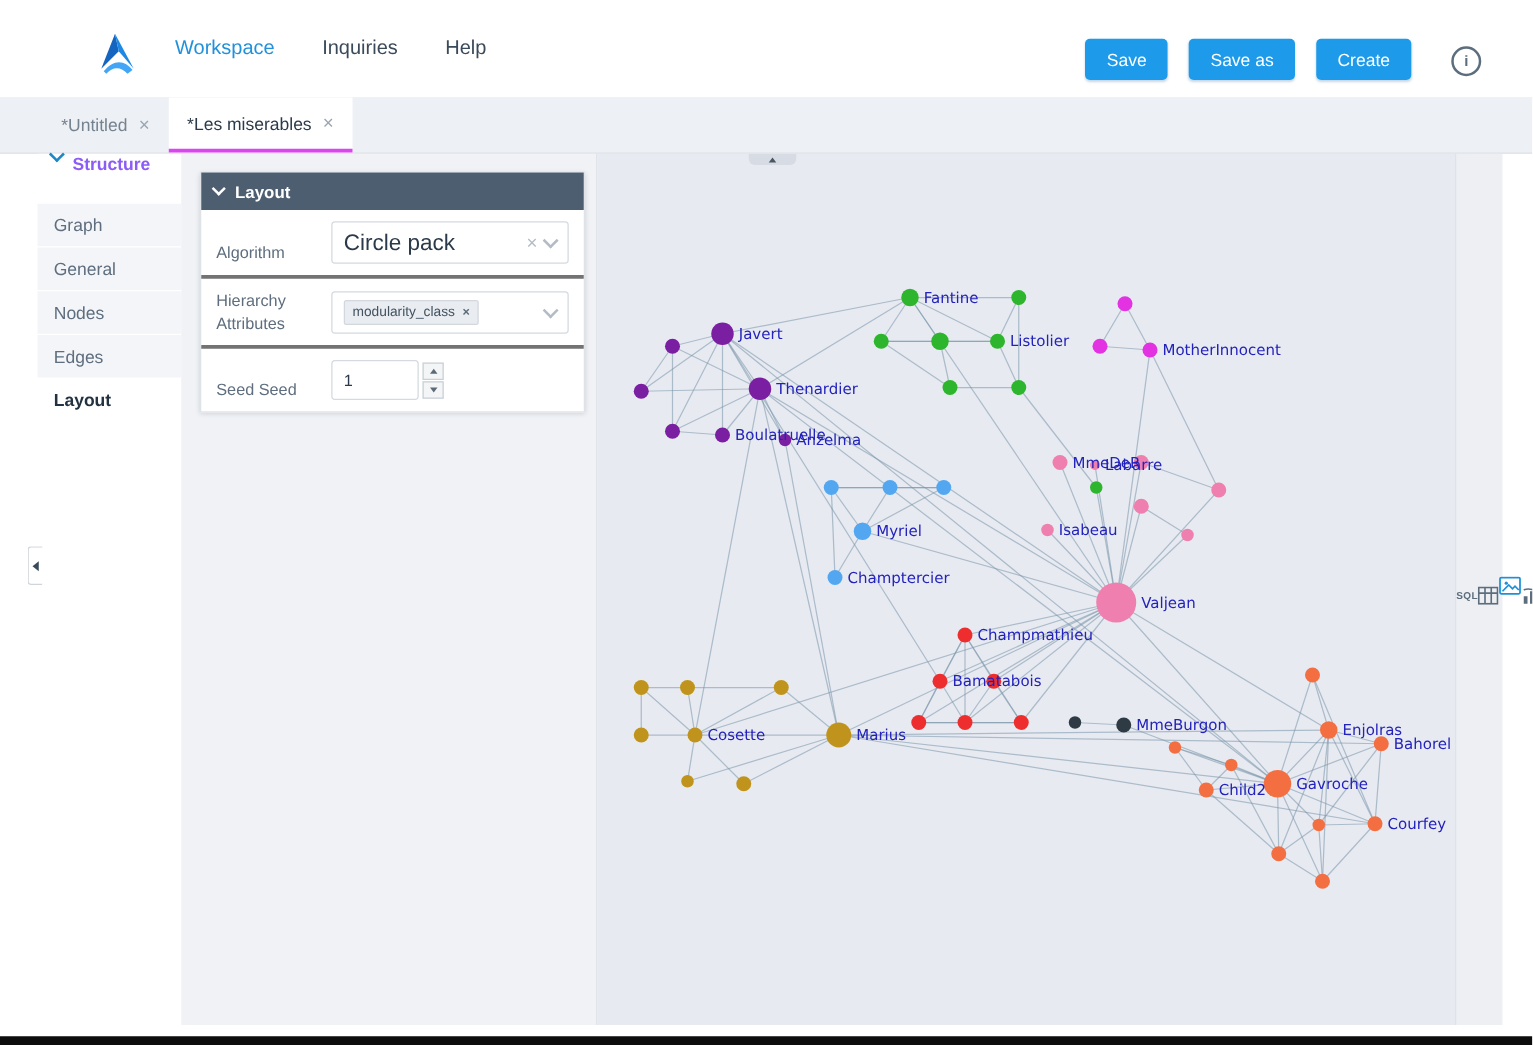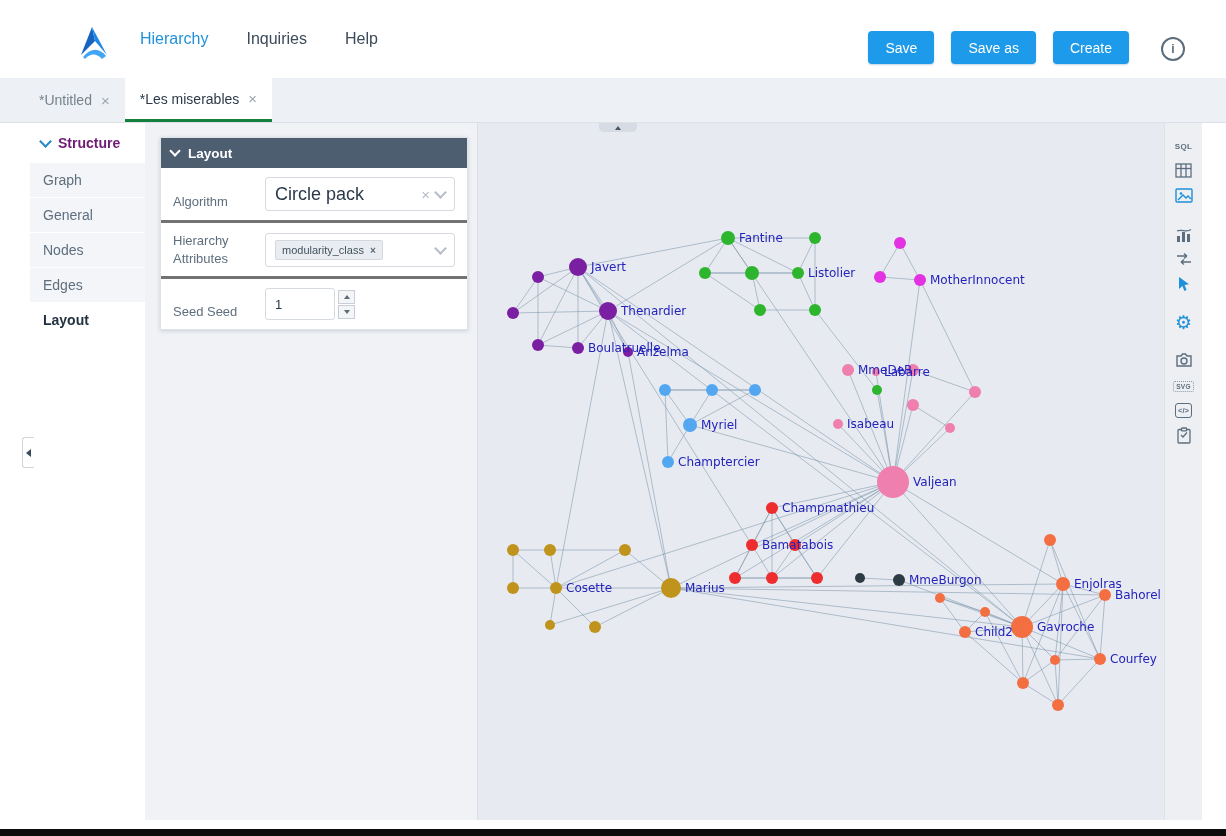--- a/index.html
+++ b/index.html
@@ -13,28 +13,28 @@
   .nav-item{cursor:pointer;color:#3b4a5a;}
   .nav-item.active{color:#2191dc;}
   .hdr-actions{position:absolute;right:97px;top:31px;display:flex;gap:17px;}
   .btn{background:#1d9ae9;color:#fff;border:none;border-radius:4px;height:33px;padding:0 17px;
        font-size:14px;font-family:inherit;cursor:pointer;box-shadow:0 1px 2px rgba(20,90,150,.25);}
   .info{position:absolute;right:41px;top:37px;width:20px;height:20px;border:2px solid #5c6e7e;border-radius:50%;
         color:#5c6e7e;display:flex;align-items:center;justify-content:center;font-size:12px;font-weight:700;cursor:pointer;}
 
   
   .tabbar{position:absolute;left:0;top:78px;width:100%;height:45px;background:#edf0f4;border-bottom:1px solid #dde1e7;
-          display:flex;padding-left:24px;box-sizing:border-box;}
+          display:flex;padding-left:34px;box-sizing:border-box;}
   .tab{display:flex;align-items:center;gap:9px;padding:0 15px;font-size:14px;color:#75828f;cursor:pointer;}
-  .tab.active{background:#fff;color:#2b3a4a;border-bottom:3px solid #15803d;}
+  .tab.active{background:#fff;color:#2b3a4a;border-bottom:3px solid #d946ef;}
   .tclose{color:#9aa6b2;font-size:15px;line-height:1;}
 
   
   .sidebar{position:absolute;left:30px;top:123px;width:115px;height:697px;background:#fff;}
-  .sec{height:40px;display:flex;align-items:center;gap:8px;padding-left:11px;font-size:14px;font-weight:700;color:#701a75;cursor:pointer;}
+  .sec{height:40px;display:flex;gap:8px;padding-left:11px;font-size:14px;font-weight:700;color:#8b5cf6;cursor:pointer;}
   .sitem{height:34px;line-height:34px;padding-left:13px;font-size:14px;color:#5e6e7e;background:#f3f5f8;cursor:pointer;margin-bottom:1px;}
   .sitem.active{background:#fff;color:#223240;font-weight:700;}
   .collapse-left{position:absolute;left:22px;top:437px;width:11px;height:29px;background:#fff;border:1px solid #cfd5db;
                  border-right:none;border-radius:3px 0 0 3px;display:flex;align-items:center;justify-content:center;cursor:pointer;}
 
   
   .chev{display:inline-block;width:7px;height:7px;border-right:2px solid #1f86c9;border-bottom:2px solid #1f86c9;
         transform:rotate(45deg);margin-top:-4px;}
   .chev.white{border-color:#fff;width:6px;height:6px;}
   .chev.gray{border-color:#b3bcc5;}
@@ -67,21 +67,21 @@
       justify-content:center;padding:0;cursor:pointer;}
 
   
   .canvas{position:absolute;left:478px;top:123px;width:686px;height:697px;background:#e8eaf1;overflow:hidden;}
   .canvas svg{position:absolute;left:0;top:0;}
   .canvas-collapse{position:absolute;left:121px;top:0;width:38px;height:9px;background:#d7dbe3;
                    border-radius:0 0 5px 5px;display:flex;align-items:center;justify-content:center;cursor:pointer;}
 
   
   .rtoolbar{position:absolute;left:1164px;top:123px;width:38px;height:697px;background:#edeff3;border-left:1px solid #dfe2e8;
-            display:flex;flex-direction:column;align-items:center;padding-top:12px;box-sizing:border-box;}
+            display:flex;flex-direction:row;align-items:center;padding-top:12px;box-sizing:border-box;}
   .ticon{width:28px;height:22px;display:flex;align-items:center;justify-content:center;background:none;border:none;
          color:#5c6e7e;cursor:pointer;padding:0;font-family:inherit;}
   .ticon svg{display:block;}
   .icontext{font-size:8px;font-weight:700;letter-spacing:.3px;color:#5c6e7e;}
   .icontext.tiny{font-size:6.5px;border:1px dotted #8a98a5;padding:1px 2px;border-radius:2px;}
   .codebox{font-size:7.5px;font-weight:700;color:#5c6e7e;border:1.2px solid #5c6e7e;border-radius:3px;padding:2px 2px;}
   .gearglyph{font-size:19px;color:#1e90d8;line-height:1;font-family:"DejaVu Sans",sans-serif;}
   .mb2{margin-bottom:2px;}.mb3{margin-bottom:3px;}.mb4{margin-bottom:4px;}
   .mb16{margin-bottom:16px;}.mb18{margin-bottom:18px;}
 
@@ -94,21 +94,21 @@
 
   <header class="hdr">
     <div class="logo">
       <svg width="44" height="38" viewBox="0 0 44 38">
         <path d="M9 31 L20 3 L23 17 Z" fill="#1565c0"></path>
         <path d="M23 17 L20 3 L35 31 Z" fill="#1e88e5"></path>
         <path d="M11 33 C19 23 28 24 34 32 L30 35 C25 29 18 29 13 35 Z" fill="#42a5f5"></path>
       </svg>
     </div>
     <nav class="mainnav">
-      <span class="nav-item active">Hierarchy</span>
+      <span class="nav-item active">Workspace</span>
       <span class="nav-item">Inquiries</span>
       <span class="nav-item">Help</span>
     </nav>
     <div class="hdr-actions">
       <button class="btn">Save</button>
       <button class="btn">Save as</button>
       <button class="btn">Create</button>
     </div>
     <div class="info">i</div>
   </header>

